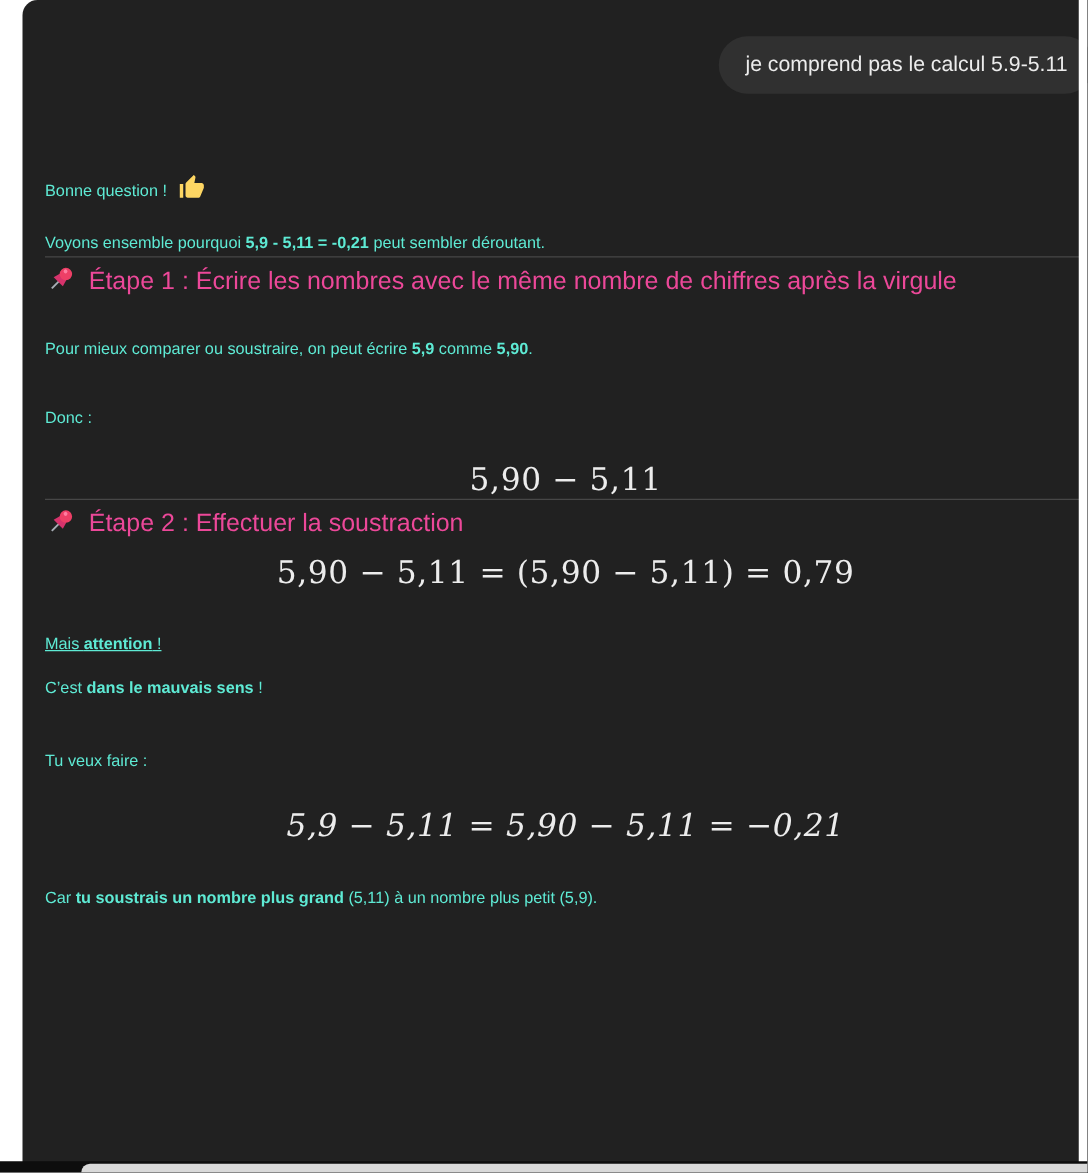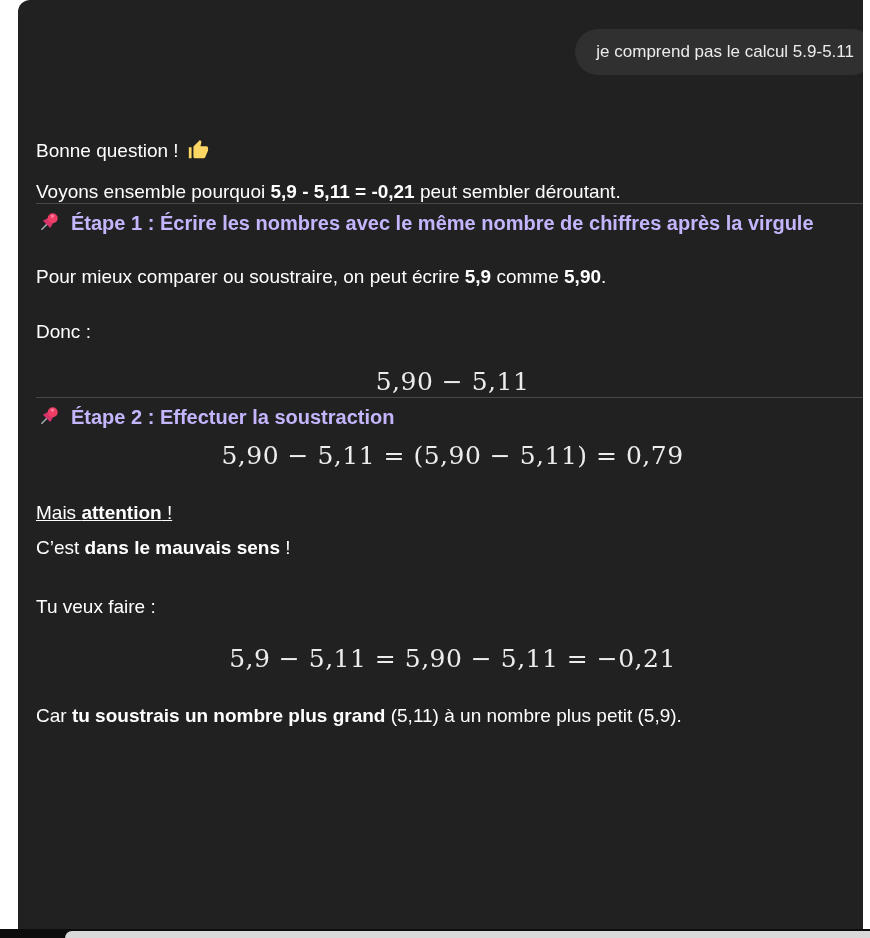--- a/index.html
+++ b/index.html
@@ -14,43 +14,43 @@
     background:#212121; border-radius:12px 12px 0 0; overflow:hidden;
     color:#ececec;
   }
   .content { padding:0 12px 0 18px; }
   .bubble-row { display:flex; justify-content:flex-end; margin:29px 6px 0 0; }
   .user-bubble {
     background:#303030; color:#ececec;
     border-radius:24px; padding:11px 21px;
     font-size:17px; line-height:24px; max-width:600px;
   }
-  p { margin:0; font-size:19px; line-height:23px; color:#ffffff; }
+  p { margin:0; font-size:13px; line-height:23px; color:#5eead4; }
   b { font-weight:bold; }
   .intro-1 { margin-top:64px; }
   .intro-2 { margin-top:14px; }
   hr.sep {
     border:none; border-top:1px solid #474747; height:0; margin:0;
   }
   .sep-1 { margin-top:41px; }
   .sep-2 { margin-top:36px; }
   h3.step-title {
-    margin:0; font-size:20px; line-height:38px; font-weight:bold; color:#c4b5fd;
+    margin:0; font-size:20px; line-height:38px; font-weight:normal; color:#ec4899;
   }
   .title-1 { margin-top:40px; }
   .title-2 { margin-top:44px; }
   .para-1 { margin-top:18px; }
   .donc   { margin-top:32px; }
   .math {
     font-family:"DejaVu Serif", serif; font-size:25px; line-height:30px;
     text-align:center; color:#ececec; letter-spacing:0.5px;
   }
   .math-1 { margin-top:24px; }
   .math-2 { }
-  .math-3 { margin-top:26px; }
+  .math-3 { margin-top:26px;font-style:italic; }
   .warn   { margin-top:30px;text-decoration:underline; }
   .sens   { margin-top:12px; }
   .goal   { margin-top:36px; }
   .car    { margin-top:30px; }
   .icon { display:inline-block; vertical-align:-5px; }
   .pin-icon  { margin-right:10px; }
   .thumb-icon{ margin-left:8px; vertical-align:-4px; }
   .right-gutter {
     position:absolute; right:0; top:0; width:7px; height:930px; background:#ffffff;
   }

